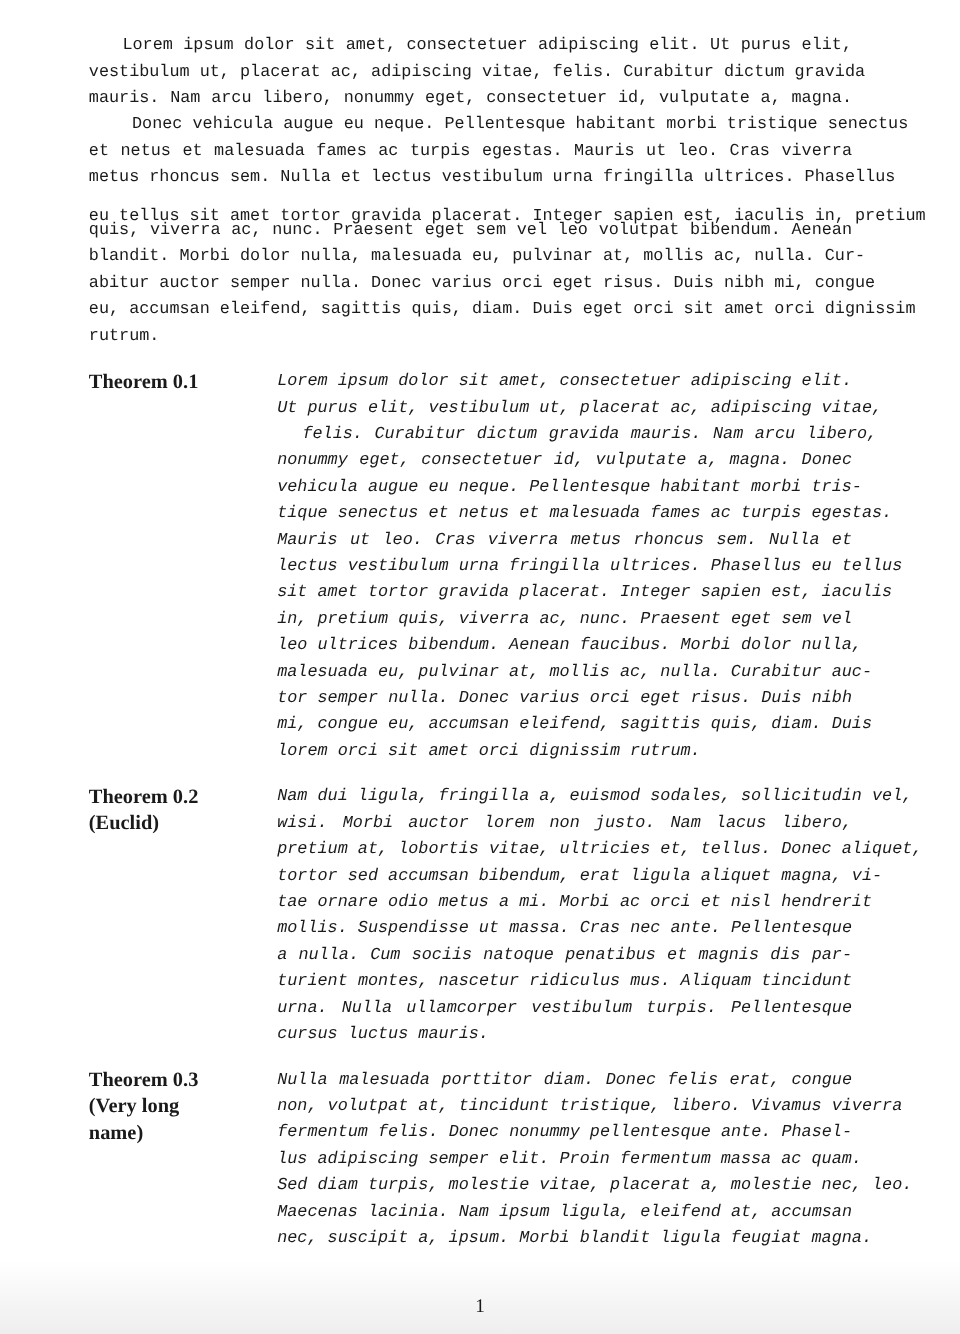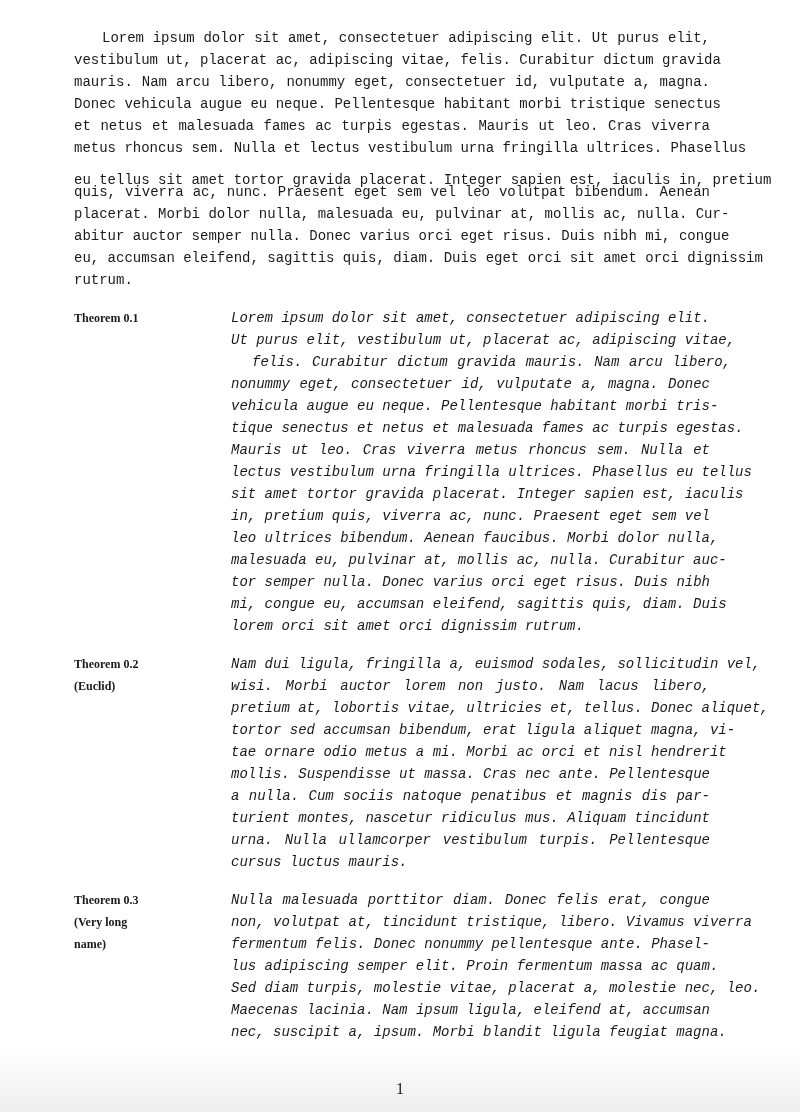--- a/index.html
+++ b/index.html
@@ -5,39 +5,39 @@
   html, body { margin: 0; padding: 0; }
   body { width: 800px; height: 1112px; background: #ffffff; position: relative; overflow: hidden;
          font-family: "DejaVu Serif", "Liberation Serif", serif; color: #1a1a1a; }
   .page { position: absolute; left: 0; top: 0; width: 800px; height: 1112px;
           background: linear-gradient(to bottom, #ffffff 0, #ffffff 1050px, #eeeeee 1112px); }
   .line { position: absolute; left: 74px; width: 636px; height: 22px; font-size: 14px; line-height: 22px;
           white-space: nowrap; text-align: justify; text-align-last: justify; font-family: Liberation Mono, monospace; }
   .line.last { text-align-last: left; }
   .thm-body .line { left: 231px; width: 479px; font-style: italic; }
   .thm-label { position: absolute; left: 74px; font-family: "Liberation Serif", serif; font-weight: bold;
-               font-size: 12px; line-height: 22px; white-space: nowrap; }
+               font-size: 17px; line-height: 22px; white-space: nowrap; }
   .pagenum { position: absolute; left: 0; width: 800px; top: 1078px; text-align: center;
              font-family: "Liberation Serif", serif; font-size: 16px; line-height: 22px; }
 </style>
 </head>
 <body>
 
 <div class="page">
 
   <div>
     <div class="line" style="top:27px;text-indent:28px;">Lorem ipsum dolor sit amet, consectetuer adipiscing elit.  Ut purus elit,</div>
     <div class="line" style="top:49px;">vestibulum ut, placerat ac, adipiscing vitae, felis.  Curabitur dictum gravida</div>
     <div class="line" style="top:71px;">mauris. Nam arcu libero, nonummy eget, consectetuer id, vulputate a, magna.</div>
-    <div class="line" style="top:93px;">Donec vehicula augue eu neque.  Pellentesque habitant morbi tristique senectus</div>
+    <div class="line" style="top:93px;margin-left:36px;">Donec vehicula augue eu neque.  Pellentesque habitant morbi tristique senectus</div>
     <div class="line" style="top:115px;">et netus et malesuada fames ac turpis egestas.  Mauris ut leo.  Cras viverra</div>
     <div class="line" style="top:137px;">metus rhoncus sem. Nulla et lectus vestibulum urna fringilla ultrices. Phasellus</div>
     <div class="line" style="top:169px;">eu tellus sit amet tortor gravida placerat. Integer sapien est, iaculis in, pretium</div>
     <div class="line" style="top:181px;">quis, viverra ac, nunc.  Praesent eget sem vel leo volutpat bibendum.  Aenean</div>
-    <div class="line" style="top:203px;">placerat. Morbi dolor nulla, malesuada eu, pulvinar at, mollis ac, nulla. Cur-</div>
+    <div class="line" style="top:203px;">blandit. Morbi dolor nulla, malesuada eu, pulvinar at, mollis ac, nulla. Cur-</div>
     <div class="line" style="top:225px;">abitur auctor semper nulla. Donec varius orci eget risus. Duis nibh mi, congue</div>
     <div class="line" style="top:247px;">eu, accumsan eleifend, sagittis quis, diam. Duis eget orci sit amet orci dignissim</div>
     <div class="line last" style="top:269px;">rutrum.</div>
   </div>
 
   <div>
     <div class="thm-label" style="top:307px;">Theorem 0.1</div>
     <div class="thm-body">
       <div class="line" style="top:307px;">Lorem ipsum dolor sit amet, consectetuer adipiscing elit.</div>
       <div class="line" style="top:329px;">Ut purus elit, vestibulum ut, placerat ac, adipiscing vitae,</div>

